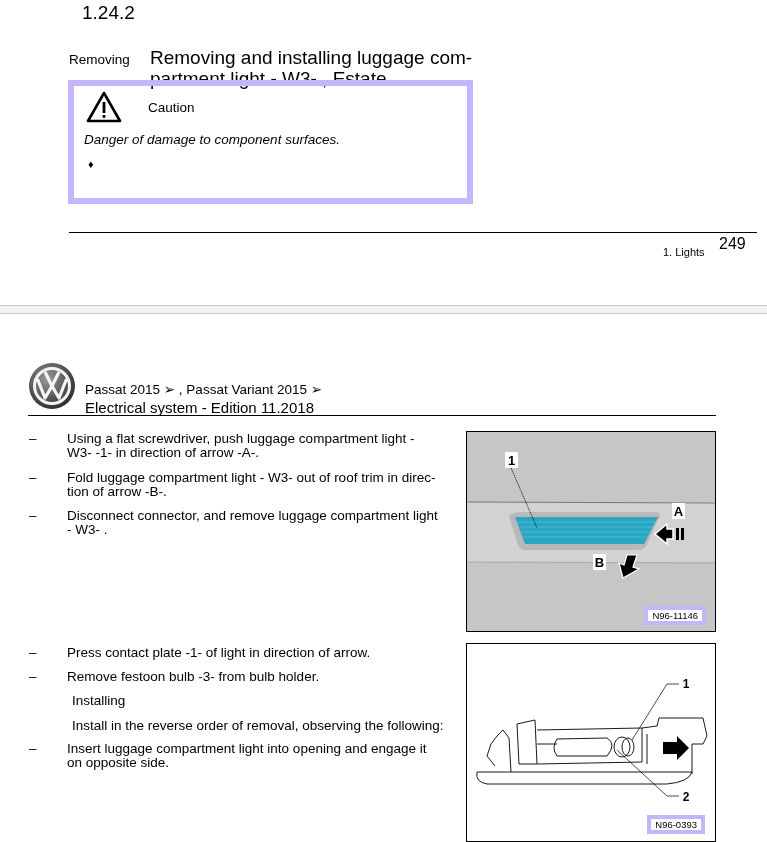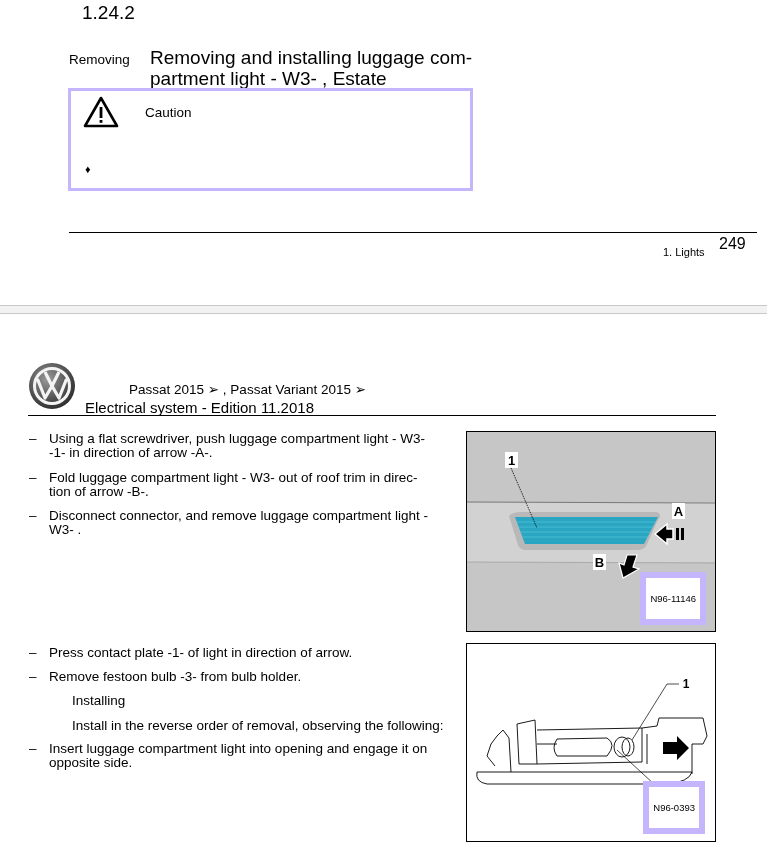--- a/index.html
+++ b/index.html
@@ -4,66 +4,67 @@
 <style>
   html, body { margin:0; padding:0; background:#ffffff; }
   body { width:767px; height:842px; position:relative; overflow:hidden;
          font-family:"Liberation Sans", sans-serif; color:#000; }
   .abs { position:absolute; }
 
   
   .sec-num { left:82px; top:2px; font-size:19px; line-height:21px; }
   .sec-title { left:150px; top:2px; width:330px; font-size:19px; line-height:21px;margin-top:45px; }
   .sub-heading { left:69px; top:52px; font-size:13.5px; }
-  .caution-box { left:68px; top:88px; width:405px; height:103px; border:3px solid #c4b5fd; box-sizing:border-box; }
+  .caution-box { left:68px; top:80px; width:405px; height:124px; border:6px solid #c4b5fd; box-sizing:border-box; }
   .warn-icon { left:12px; top:5px; width:36px; height:32px; }
   .caution-label { left:74px; top:14px; font-size:13.5px; }
   .caution-text { left:10px; top:46px; font-size:13.5px; font-style:italic; }
   .caution-bullet-mark { left:14px; top:72px; font-size:11px; }
   .caution-bullet { left:34px; top:70px; width:365px; font-size:13.5px; font-style:italic; line-height:14px; }
   .footer-rule { left:69px; top:232px; width:688px; height:1px; background:#000; }
   .footer-chapter { left:663px; top:246px; font-size:11px; }
   .footer-page { left:719px; top:235px; font-size:16px; }
 
   
   .page-gap { left:0; top:305px; width:767px; height:9px; background:#f2f2f2;
               border-top:1px solid #c8c8c8; border-bottom:1px solid #c8c8c8; box-sizing:border-box; }
 
   
   .vw-logo { left:28px; top:362px; width:48px; height:48px; }
-  .header-line1 { left:85px; top:381px; font-size:13.5px;margin-left:44px; }
+  .header-line1 { left:85px; top:381px; font-size:13.5px; }
   .header-line2 { left:85px; top:399px; font-size:15px; }
   .header-rule { left:28px; top:415px; width:688px; height:1px; background:#000; }
 
   .step { position:absolute; left:29px; width:410px; font-size:13.5px; line-height:13.5px; }
   .step .dash { position:absolute; left:0; top:0; }
-  .step .txt { display:block; margin-left:20px; }
+  .step .txt { display:block; margin-left:38px; }
 
   .plain { position:absolute; left:29px; font-size:13.5px;margin-left:43px; }
 
   .figure { border:1px solid #000; box-sizing:border-box; background:#fff; }
   .fig1 { left:466px; top:431px; width:250px; height:201px; }
   .fig2 { left:466px; top:643px; width:250px; height:199px; }
   .fig svg { position:absolute; left:0; top:0; }
-  .fig-id { position:absolute; font-size:9.5px; border:6px solid #c4b5fd; background:#fff; padding:15px 4px; line-height:11px; }
+  .fig-id { position:absolute; font-size:9.5px; border:4px solid #c4b5fd; background:#fff; padding:0 4px; line-height:11px; }
 </style>
 </head>
 <body>
 
 <div class="abs sec-num">1.24.2</div>
 <div class="abs sec-title">Removing and installing luggage com-partment light - W3- , Estate</div>
 <div class="abs sub-heading">Removing</div>
 
 <div class="abs caution-box">
   <svg class="abs warn-icon" viewBox="0 0 36 32">
     <path d="M18 2 L34 30 L2 30 Z" fill="none" stroke="#000" stroke-width="2.6" stroke-linejoin="round"></path>
     <rect x="16.6" y="11" width="2.8" height="11" fill="#000"></rect>
     <rect x="16.6" y="24" width="2.8" height="2.8" fill="#000"></rect>
   </svg>
   <div class="abs caution-label">Caution</div>
+  <div class="abs caution-text">Danger of damage to component surfaces.</div>
   <div class="abs caution-bullet-mark">♦</div>
 </div>
 
 <div class="abs footer-rule"></div>
 <div class="abs footer-chapter">1. Lights</div>
 <div class="abs footer-page">249</div>
 
 <div class="abs page-gap"></div>
 
 <svg class="abs vw-logo" viewBox="0 0 48 48">

